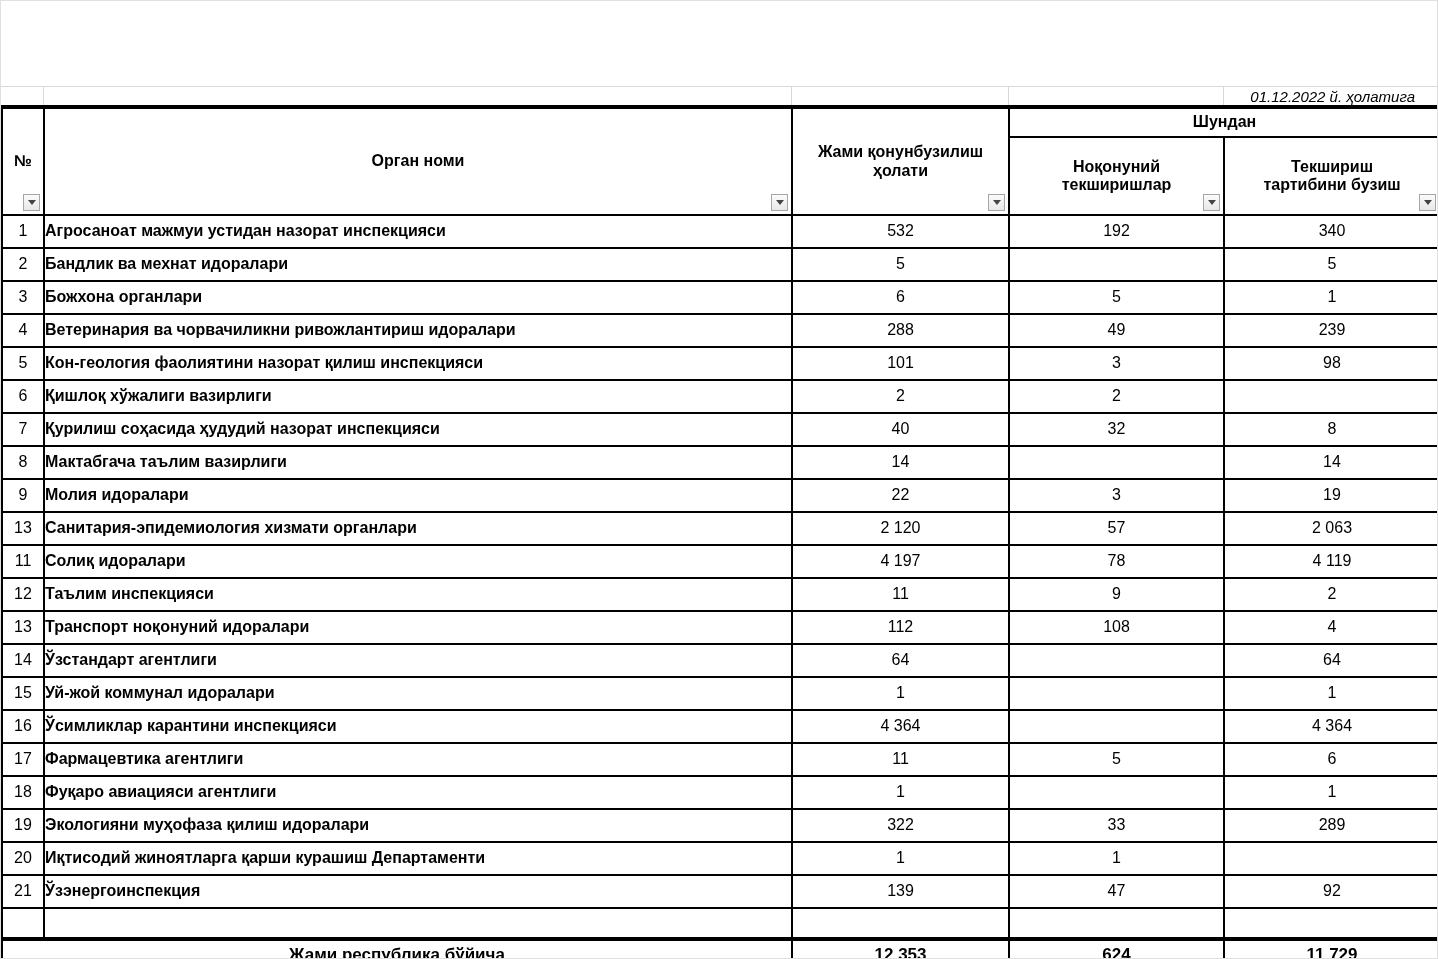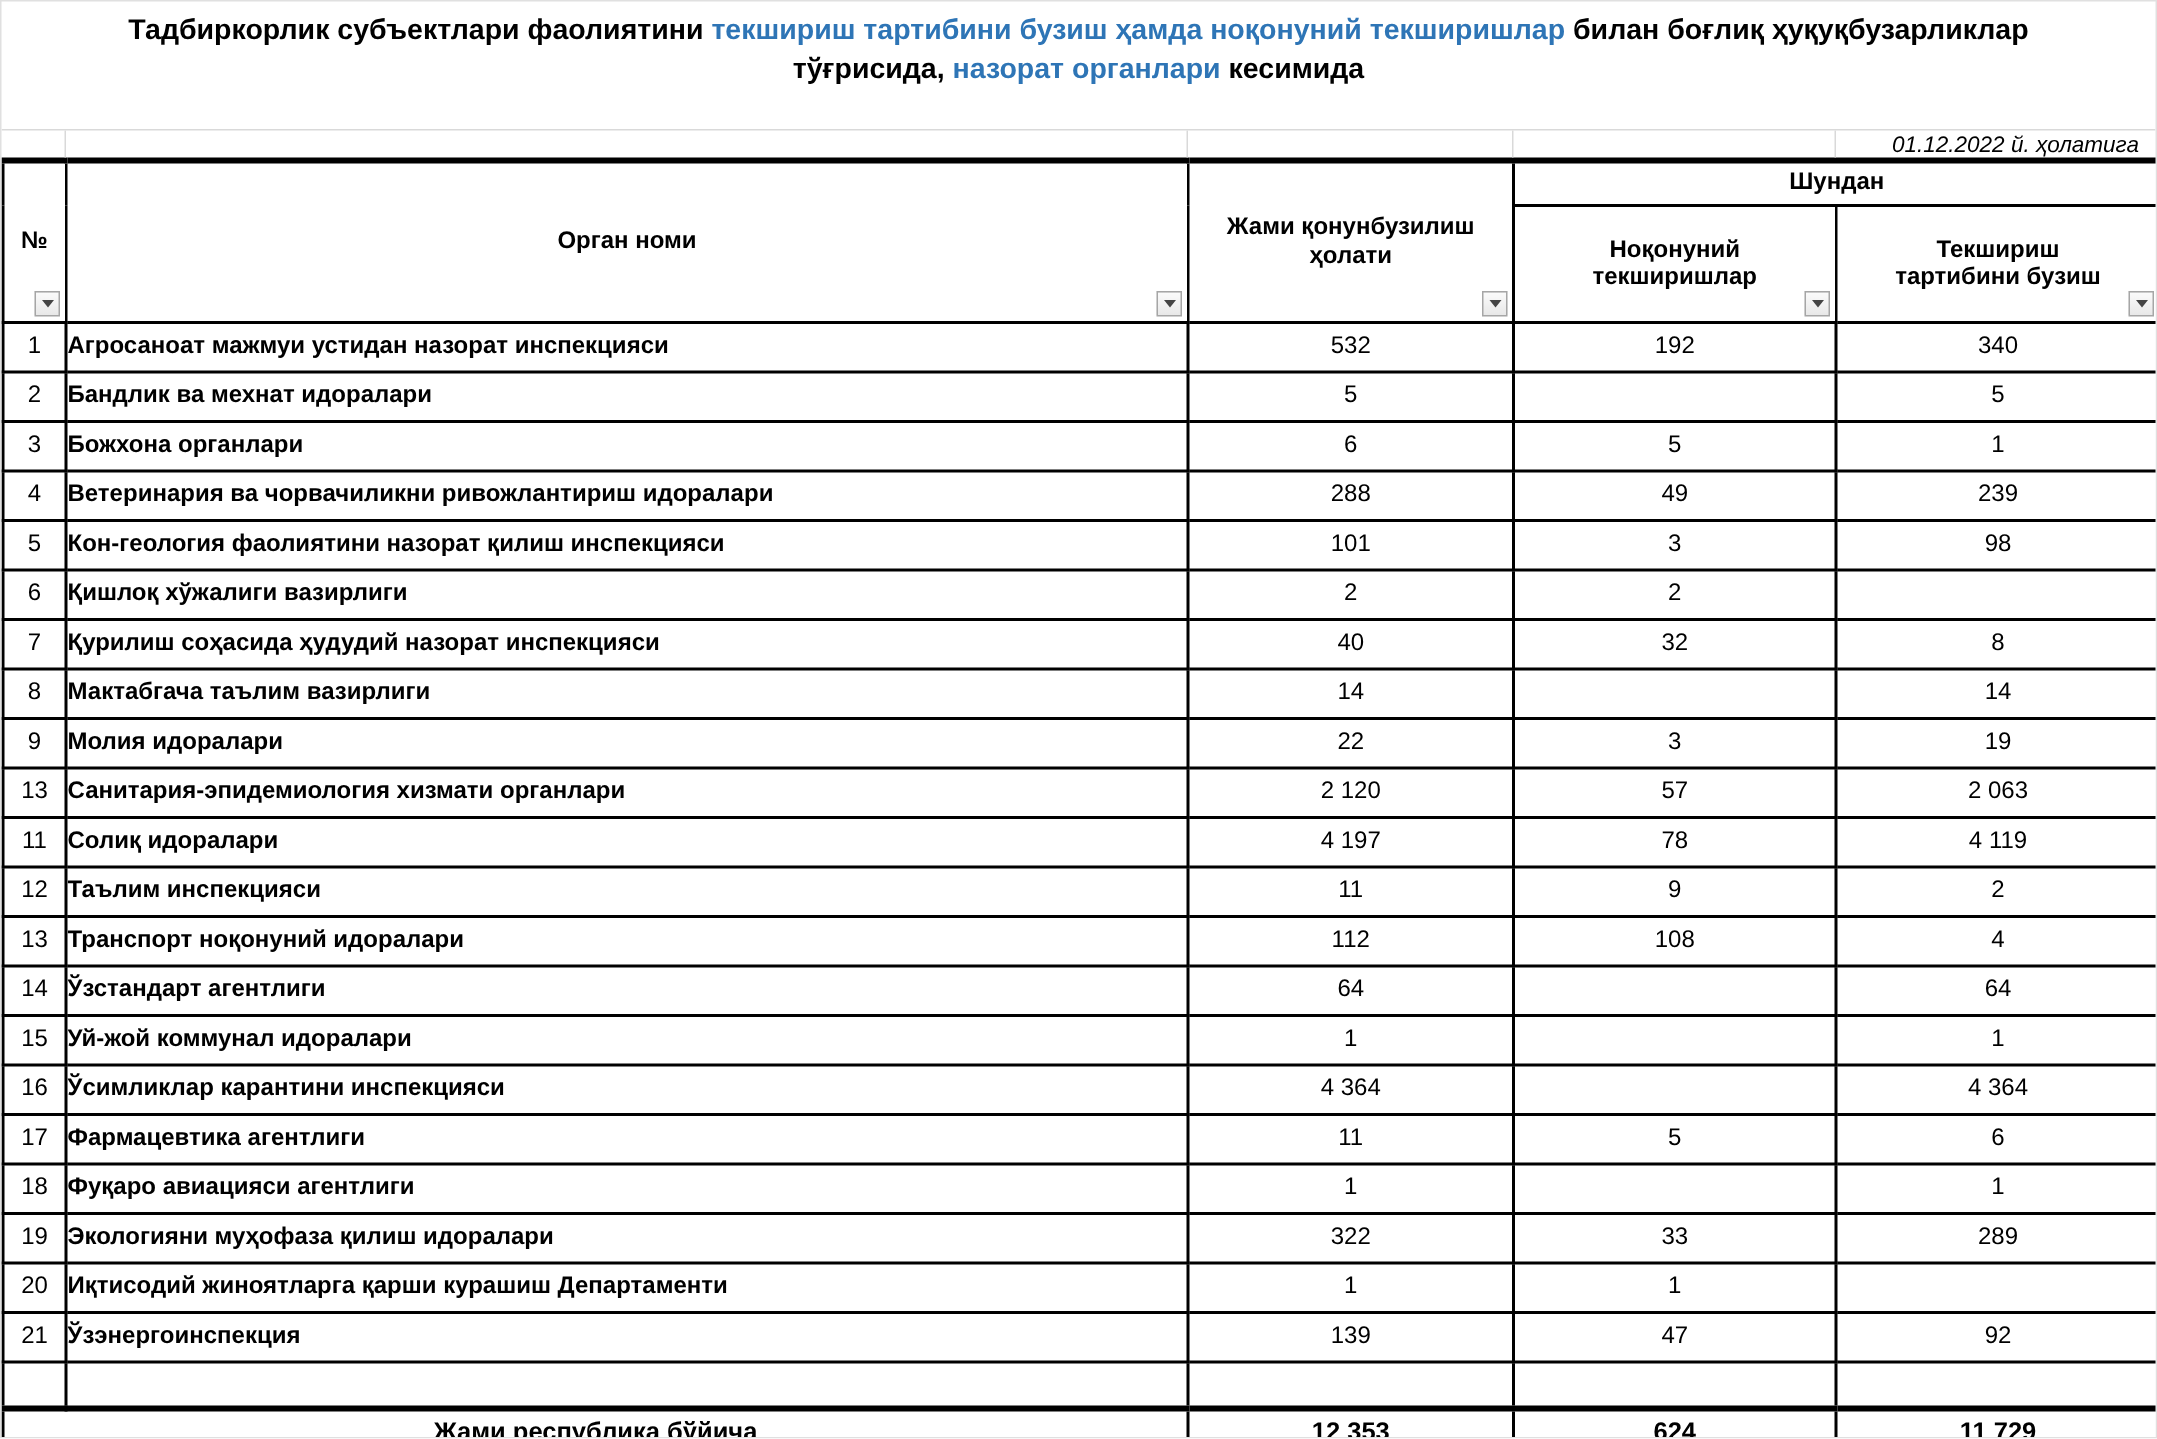--- a/index.html
+++ b/index.html
@@ -19,21 +19,21 @@
   }
   
   .title-block { height: 85px; padding-top: 7px; text-align: center; }
   .title-line { font-size: 19px; font-weight: bold; line-height: 26px; white-space: pre-wrap; }
   .title-line .blue { color: var(--accent-blue); }
   .title-doc { font-size: 20px; font-weight: bold; line-height: 26px; color: var(--accent-red); letter-spacing: 0.5px; }
   
   .date-row {
     height: 19px; border-top: 1px solid var(--faint);
     position: relative; font-size: 15px; font-style: italic;
-    text-align: right; padding-right: 11px; line-height: 19px;
+    text-align: right; padding-right: 22px; line-height: 19px;
   }
   .date-row .vline { position: absolute; top: 0; bottom: 0; width: 1px; background: var(--faint); }
   
   table.report {
     width: 1438px; border-collapse: collapse; table-layout: fixed;
   }
   table.report td, table.report th {
     border: 2px solid var(--grid);
     padding: 0; overflow: hidden;
     font-size: 16px; line-height: 1.15;
@@ -70,22 +70,20 @@
     border-right: 4px solid transparent;
     border-top: 5px solid #444;
   }
 </style>
 </head>
 <body>
 
 <div class="page">
 
   <div class="title-block">
-    <div class="title-line"><span>Тадбиркорлик субъектлари фаолиятини </span><span class="blue">текшириш тартибини бузиш ҳамда ноқонуний текширишлар</span><span> билан боғлиқ ҳуқуқбузарликлар</span></div>
-    <div class="title-line"><span>тўғрисида, </span><span class="blue">назорат органлари</span><span> кесимида</span></div>
   </div>
 
   <div class="date-row">
     <div class="vline" style="left:42px"></div>
     <div class="vline" style="left:790px"></div>
     <div class="vline" style="left:1007px"></div>
     <div class="vline" style="left:1222px"></div>
     <span>01.12.2022 й. ҳолатига</span>
   </div>
 

